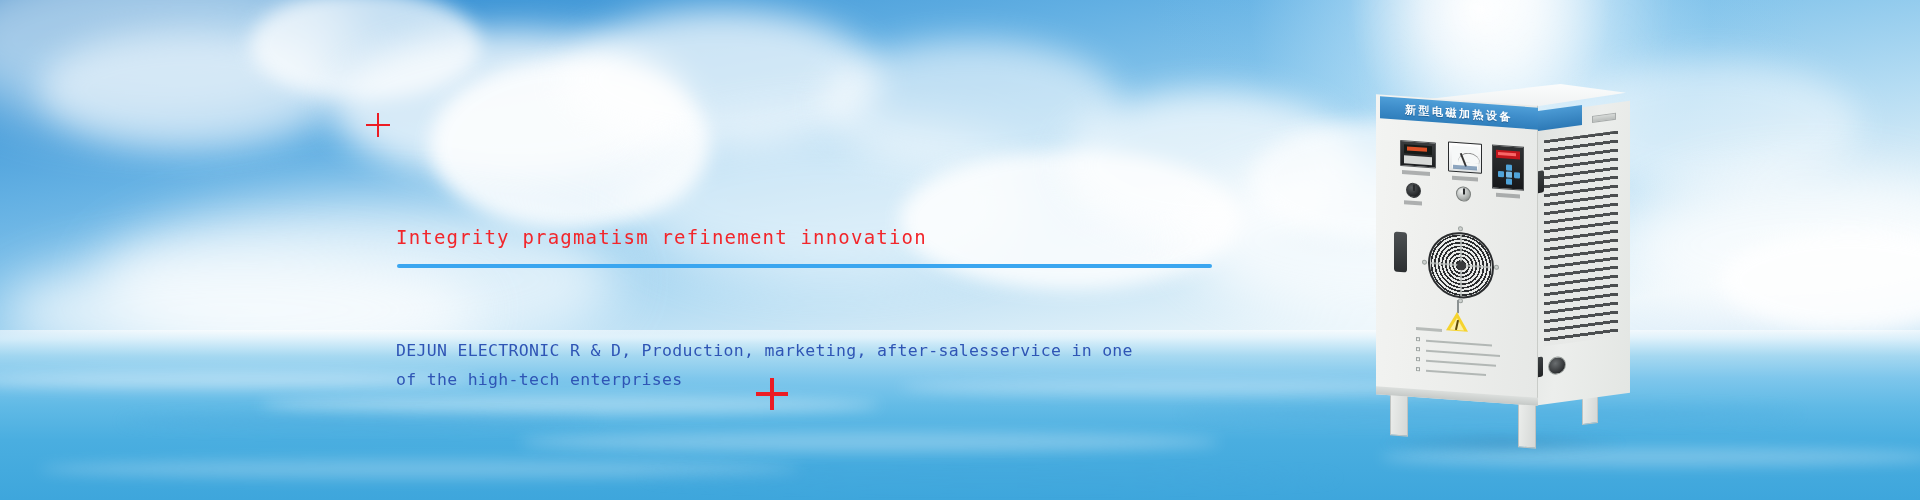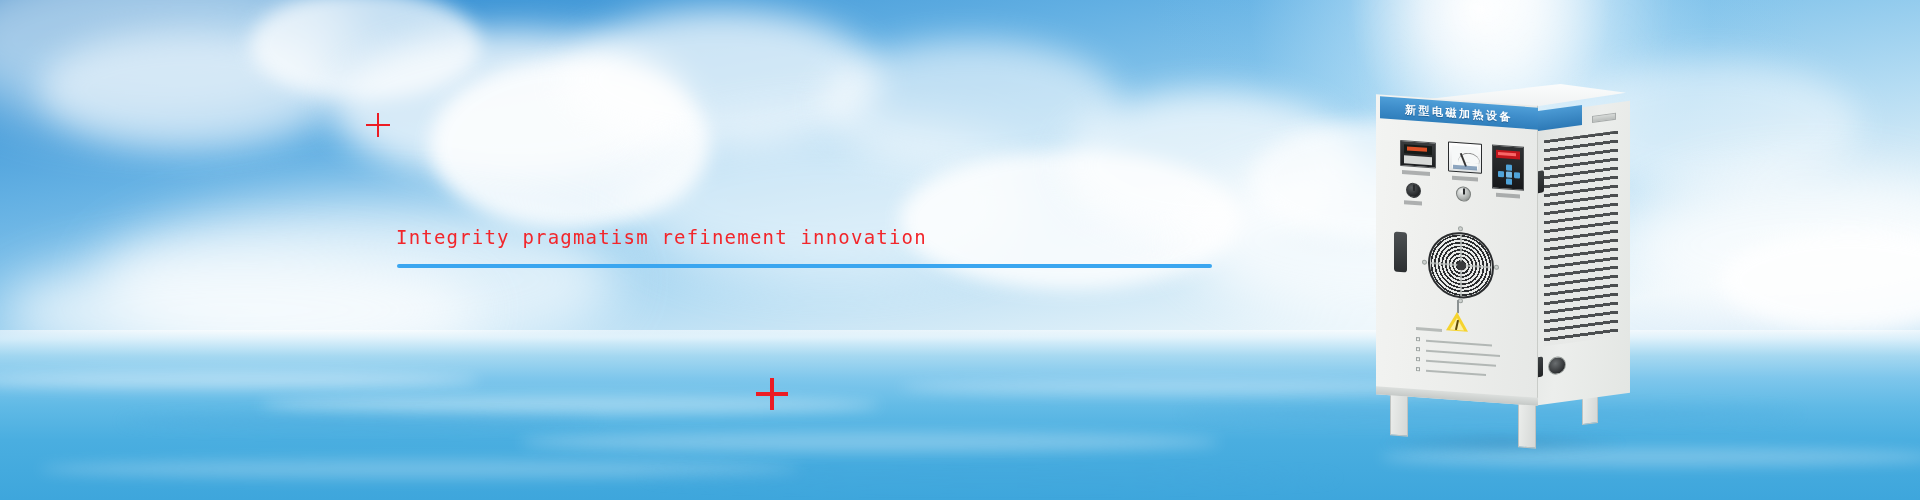--- a/index.html
+++ b/index.html
@@ -297,20 +297,22 @@
 
   <div class="plus" style="left:366px; top:113px; width:24px; height:24px;">
     <div class="bar" style="left:0; top:11px; width:24px; height:2px;"></div>
     <div class="bar" style="left:11px; top:0; width:2px; height:24px;"></div>
   </div>
 
   <div class="tagline-en">Integrity  pragmatism  refinement  innovation</div>
 
   <div class="divider"></div>
 
+  <div class="subtitle-en">DEJUN ELECTRONIC R &amp; D, Production, marketing, after-salesservice in one</div>
+  <div class="subtitle-en" style="top:365px;">of the high-tech enterprises</div>
 
   <div class="plus" style="left:756px; top:378px; width:32px; height:32px;">
     <div class="bar" style="left:0; top:14px; width:32px; height:4px;"></div>
     <div class="bar" style="left:14px; top:0; width:4px; height:32px;"></div>
   </div>
 
   <div id="machine">
 
     <div class="mc-shadow"></div>
 

